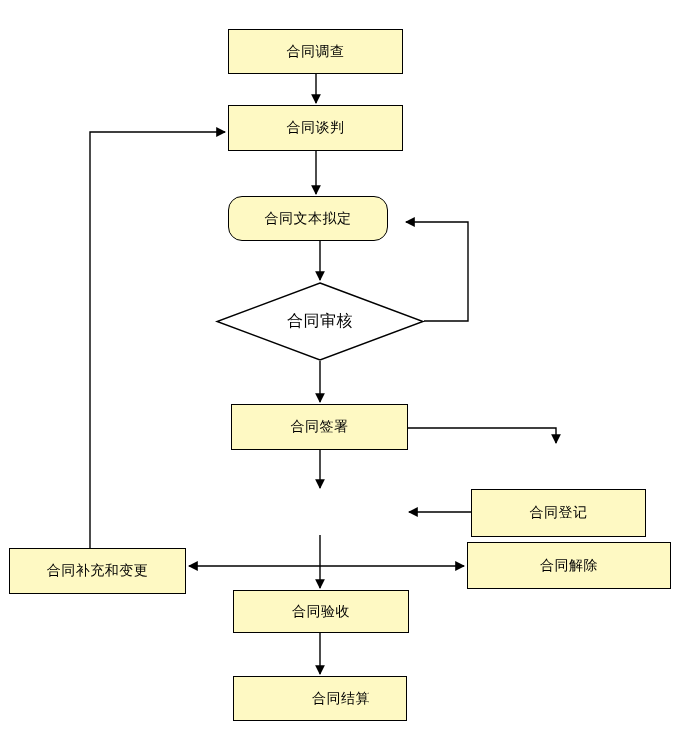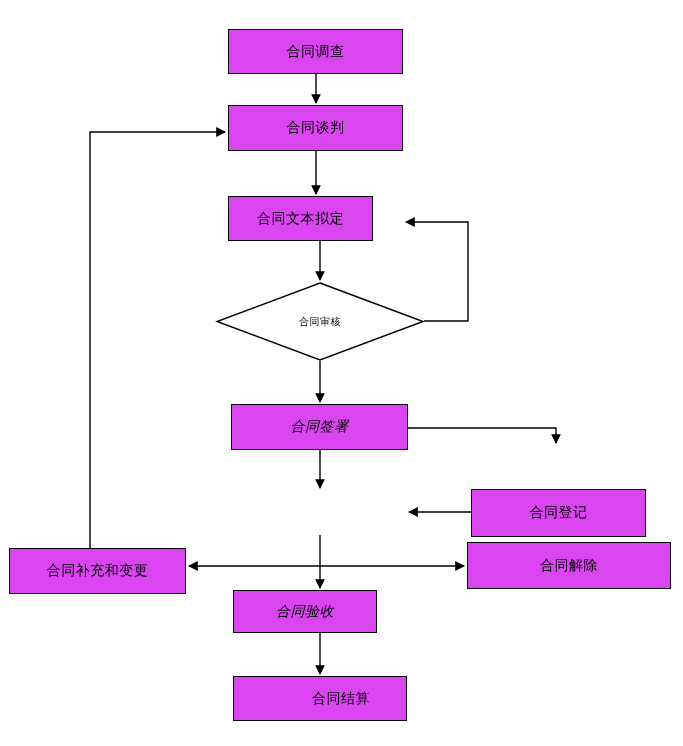--- a/index.html
+++ b/index.html
@@ -24,21 +24,21 @@
     top: 0;
     width: 683px;
     height: 746px;
   }
   .node {
     position: absolute;
     box-sizing: border-box;
     display: flex;
     align-items: center;
     justify-content: center;
-    background: #d946ef;
+    background: #fef9c3;
     border: 1px solid #000000;
     color: #000000;
     font-size: 14px;
     line-height: 1.1;
     letter-spacing: 0.5px;
     white-space: nowrap;
     z-index: 3;
   }
   .node-label {
     display: block;
@@ -55,21 +55,21 @@
   }
   .decision .decision-label {
     position: absolute;
     left: 0;
     top: 0;
     width: 100%;
     height: 100%;
     display: flex;
     align-items: center;
     justify-content: center;
-    font-size: 10px;
+    font-size: 16px;
     letter-spacing: 0.5px;
     color: #000000;
     white-space: nowrap;
   }
 </style>
 </head>
 <body>
 
 <div id="canvas">
 
@@ -113,50 +113,50 @@
   </svg>
 
   <div class="node" style="left:228px; top:29px; width:175px; height:45px;">
     <span class="node-label">合同调查</span>
   </div>
 
   <div class="node" style="left:228px; top:105px; width:175px; height:46px;text-align:right;">
     <span class="node-label">合同谈判</span>
   </div>
 
-  <div class="node" style="left:228px; top:196px; width:145px; height:45px;">
+  <div class="node" style="left:228px; top:196px; width:160px; height:45px;border-radius:14px;">
     <span class="node-label">合同文本拟定</span>
   </div>
 
 
   <div class="decision" style="left:216px; top:282px; width:208px; height:79px;">
     <svg width="208" height="79" viewBox="0 0 208 79" xmlns="http://www.w3.org/2000/svg">
       <polygon points="104,1 207,39.5 104,78 1,39.5" fill="#ffffff" stroke="#000000" stroke-width="1.4"></polygon>
     </svg>
     <span class="decision-label">合同审核</span>
   </div>
 
-  <div class="node" style="left:231px; top:404px; width:177px; height:46px;font-style:italic;">
+  <div class="node" style="left:231px; top:404px; width:177px; height:46px;">
     <span class="node-label">合同签署</span>
   </div>
 
   <div class="node" style="left:471px; top:445px; width:175px; height:48px;margin-top:44px;">
     <span class="node-label">合同登记</span>
   </div>
 
 
   <div class="node" style="left:9px; top:548px; width:177px; height:46px;">
     <span class="node-label">合同补充和变更</span>
   </div>
 
   <div class="node" style="left:467px; top:542px; width:204px; height:47px;">
     <span class="node-label">合同解除</span>
   </div>
 
-  <div class="node" style="left:233px; top:590px; width:144px; height:43px;font-style:italic;">
+  <div class="node" style="left:233px; top:590px; width:176px; height:43px;">
     <span class="node-label">合同验收</span>
   </div>
 
   <div class="node" style="left:233px; top:676px; width:174px; height:45px;padding-left:42px;">
     <span class="node-label">合同结算</span>
   </div>
 
 </div>
 
 </body></html>

